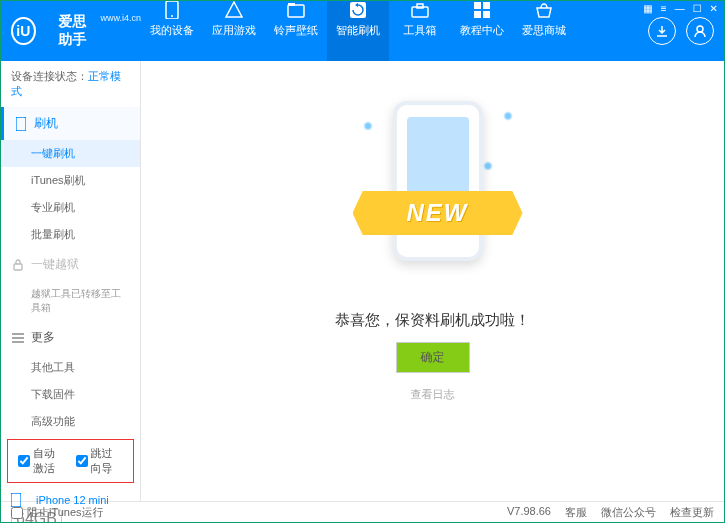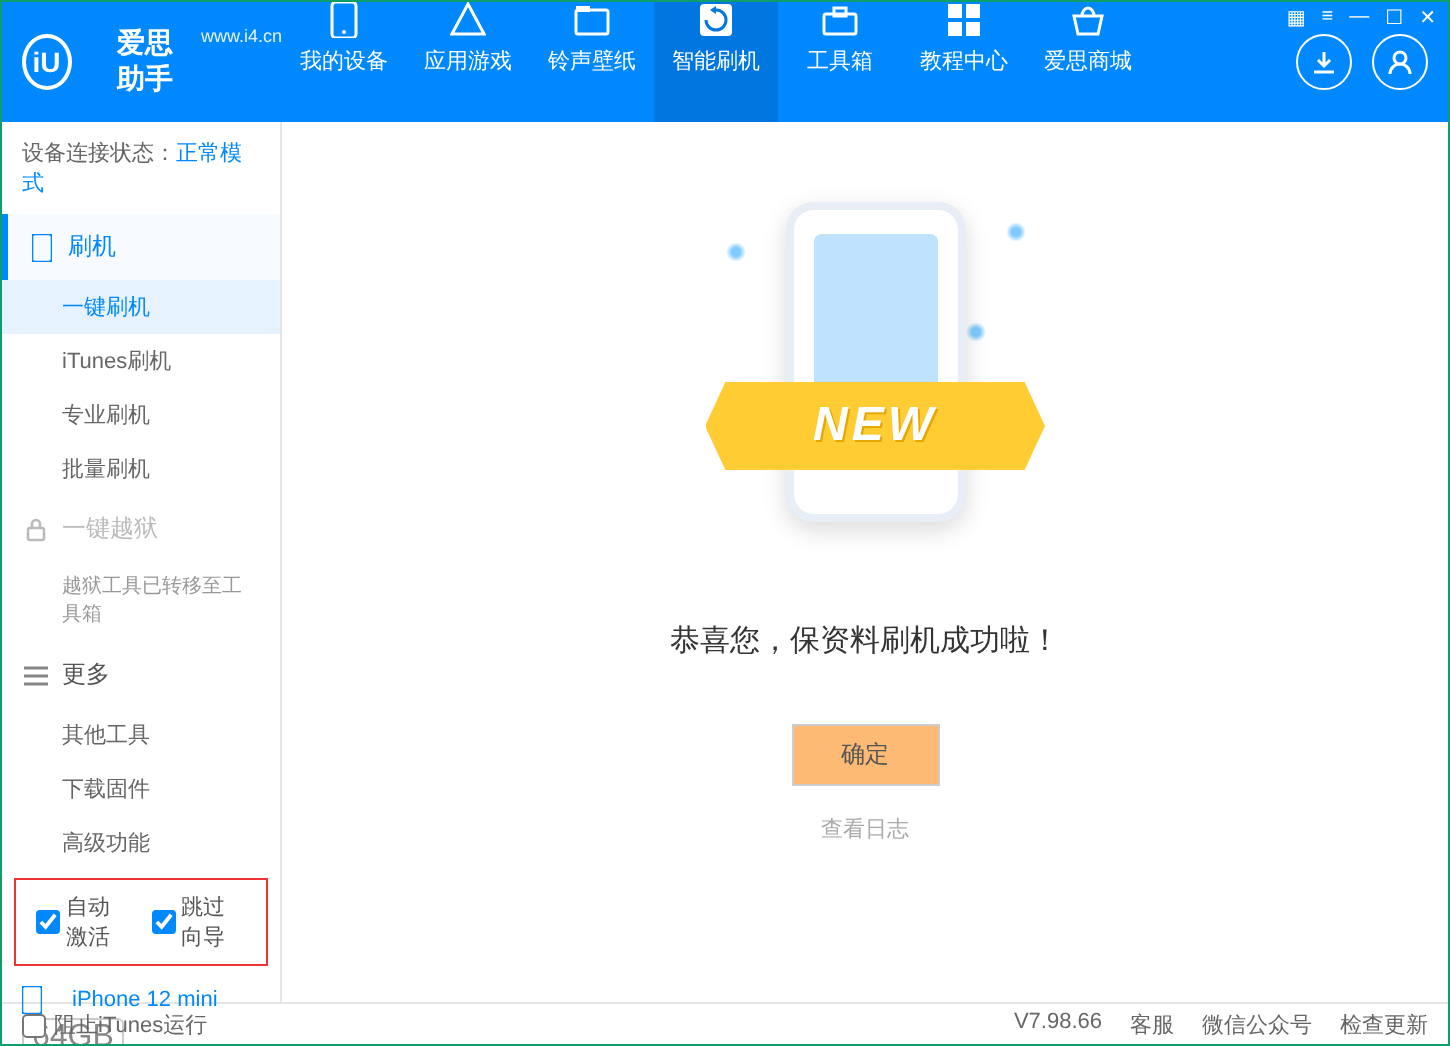--- a/index.html
+++ b/index.html
@@ -46,21 +46,21 @@
 .device-badge { display: inline-block; border: 1px solid #ccc; border-radius: 3px; padding: 0 4px; font-size: 16px; color: #888; margin-top: 2px; }
 
 .main { flex: 1; display: flex; flex-direction: column; align-items: center; padding-top: 30px; }
 .illus { width: 180px; height: 200px; position: relative; }
 .phone { position: absolute; left: 50px; top: 10px; width: 90px; height: 160px; background: #fff; border: 4px solid #e8eef5; border-radius: 14px; box-shadow: 0 4px 12px rgba(0,0,0,0.15); }
 .phone::before { content:""; position:absolute; top:12px; left:10px; right:10px; bottom:24px; background:#bfe2ff; border-radius:4px; }
 .new-ribbon { position: absolute; left: 10px; top: 100px; width: 170px; height: 44px; background: #ffcc33; display: flex; align-items: center; justify-content: center; font-size: 24px; font-weight: 900; font-style: italic; color: #fff; letter-spacing: 2px; clip-path: polygon(6% 0,94% 0,100% 50%,94% 100%,6% 100%,0 50%); text-shadow: 1px 1px 0 #e6a800; }
 .sparkle { position: absolute; width: 10px; height: 10px; background: radial-gradient(circle,#7ecbff 30%,transparent 70%); border-radius: 50%; }
 
 .success-text { margin-top: 20px; font-size: 15px; color: #333; }
-.ok-btn { margin-top: 32px; padding: 6px 24px; border: 1px solid #ccc; background: #fdba74; cursor: pointer; font-size: 12px; color: #555; }
+.ok-btn { margin-top: 12px; padding: 6px 24px; border: 1px solid #ccc; background: #84cc16; cursor: pointer; font-size: 12px; color: #555; }
 .log-link { margin-top: 14px; font-size: 11px; color: #aaa; cursor: pointer; }
 
 .footer { height: 22px; border-top: 1px solid #e5e5e5; display: flex; align-items: center; padding: 0 10px; font-size: 11px; color: #666; }
 .footer-left { display: flex; align-items: center; gap: 4px; }
 .footer-right { margin-left: auto; display: flex; gap: 14px; }
 .footer-right span { cursor: pointer; }
 </style>
 </head>
 <body>
 

